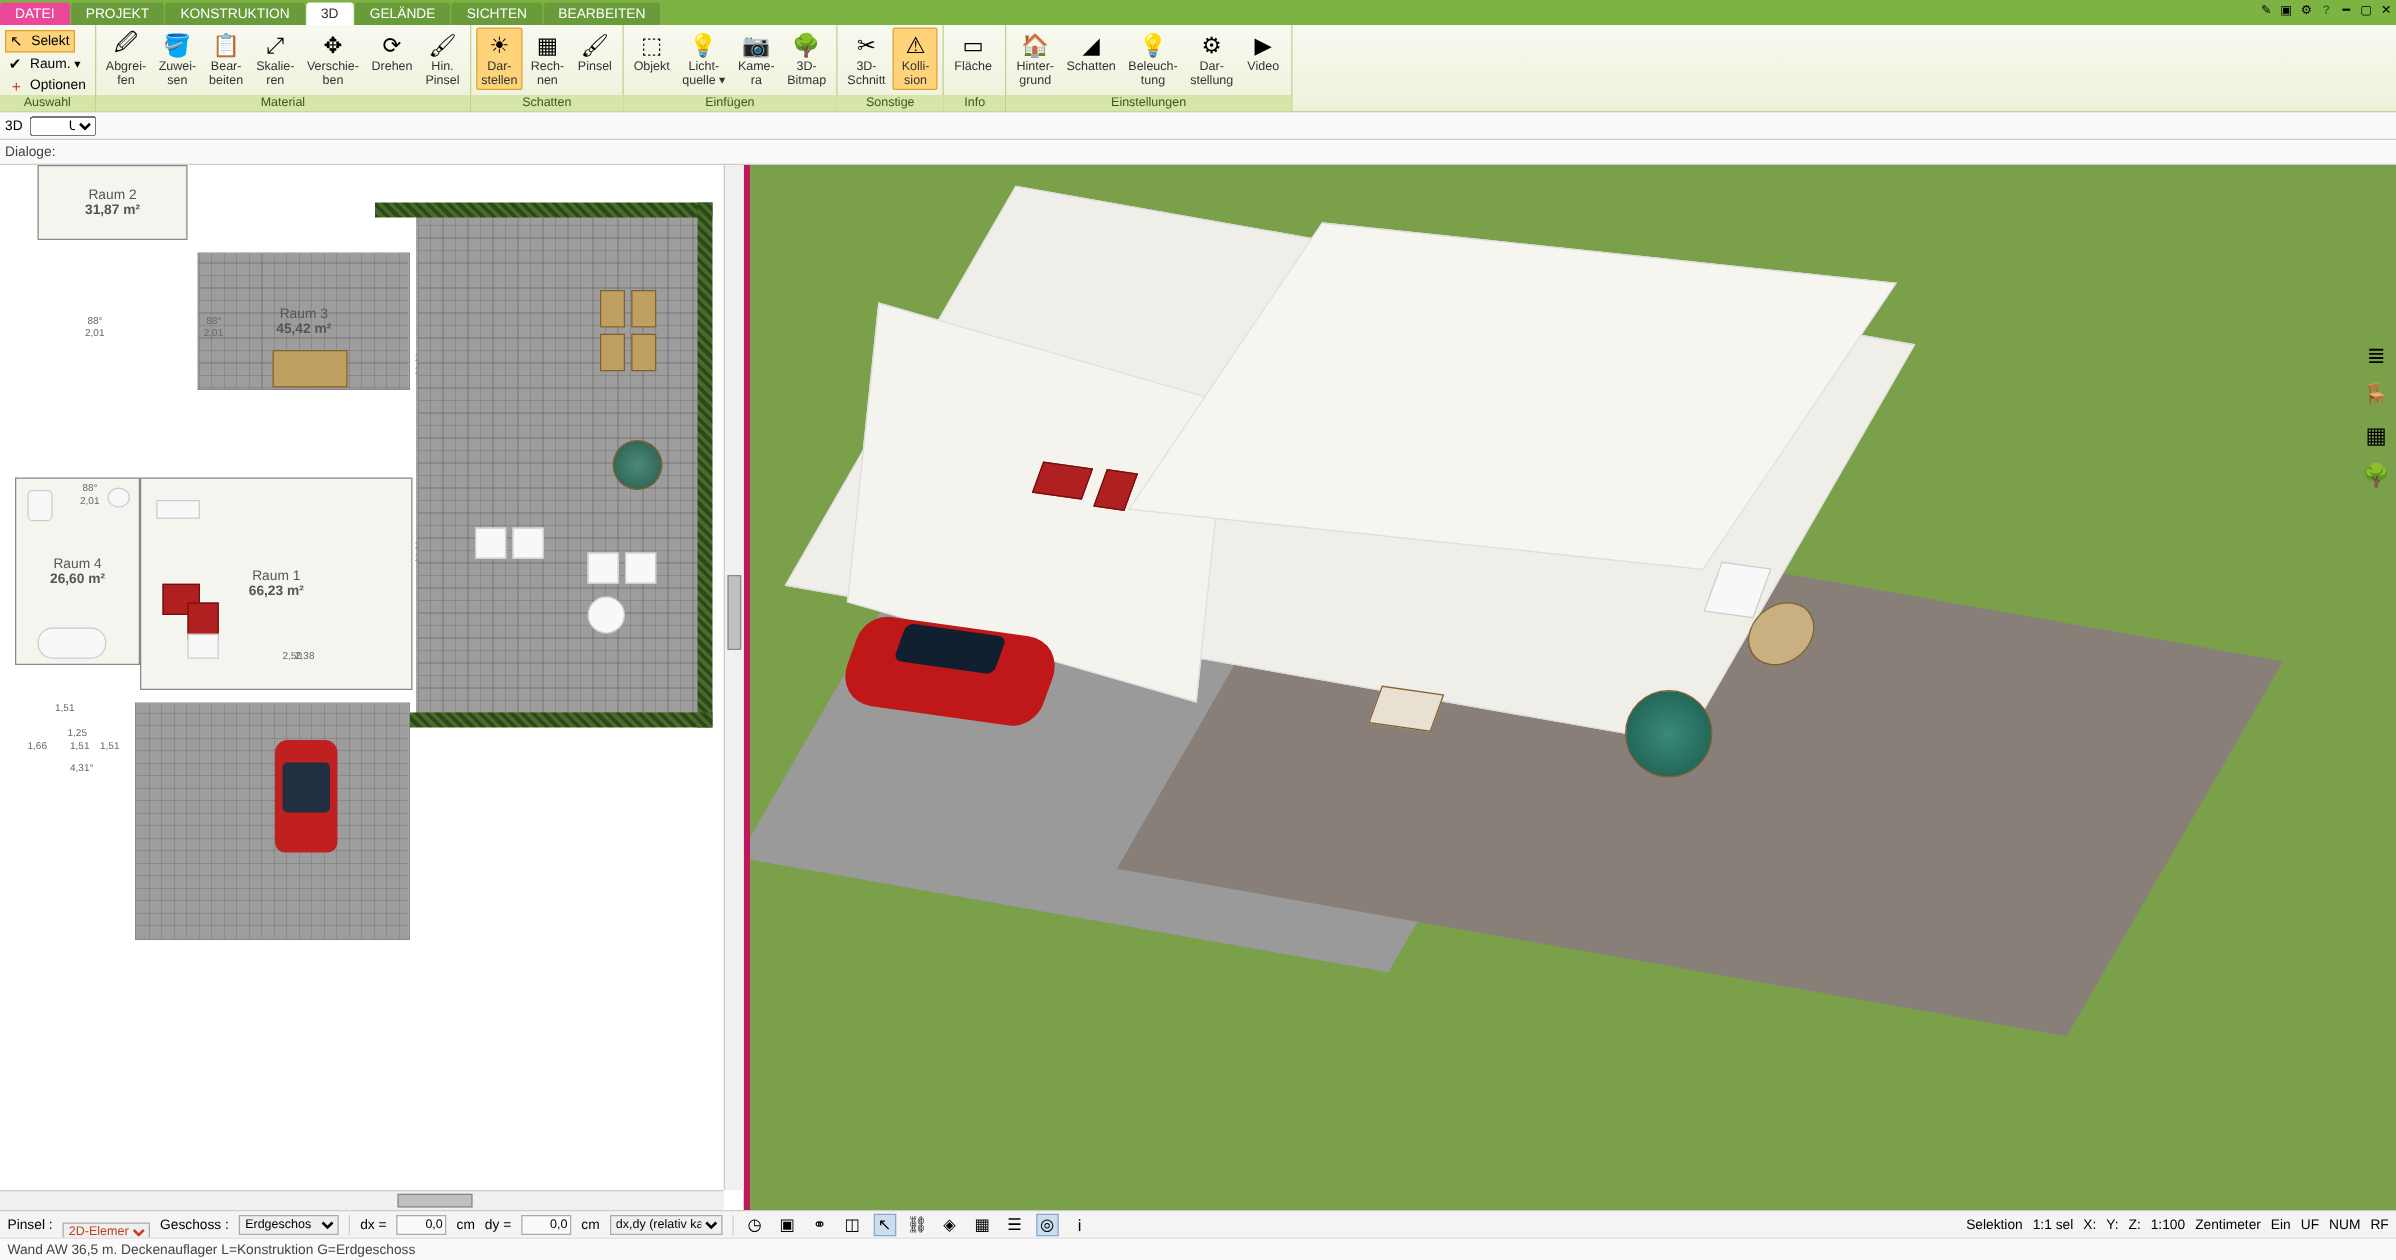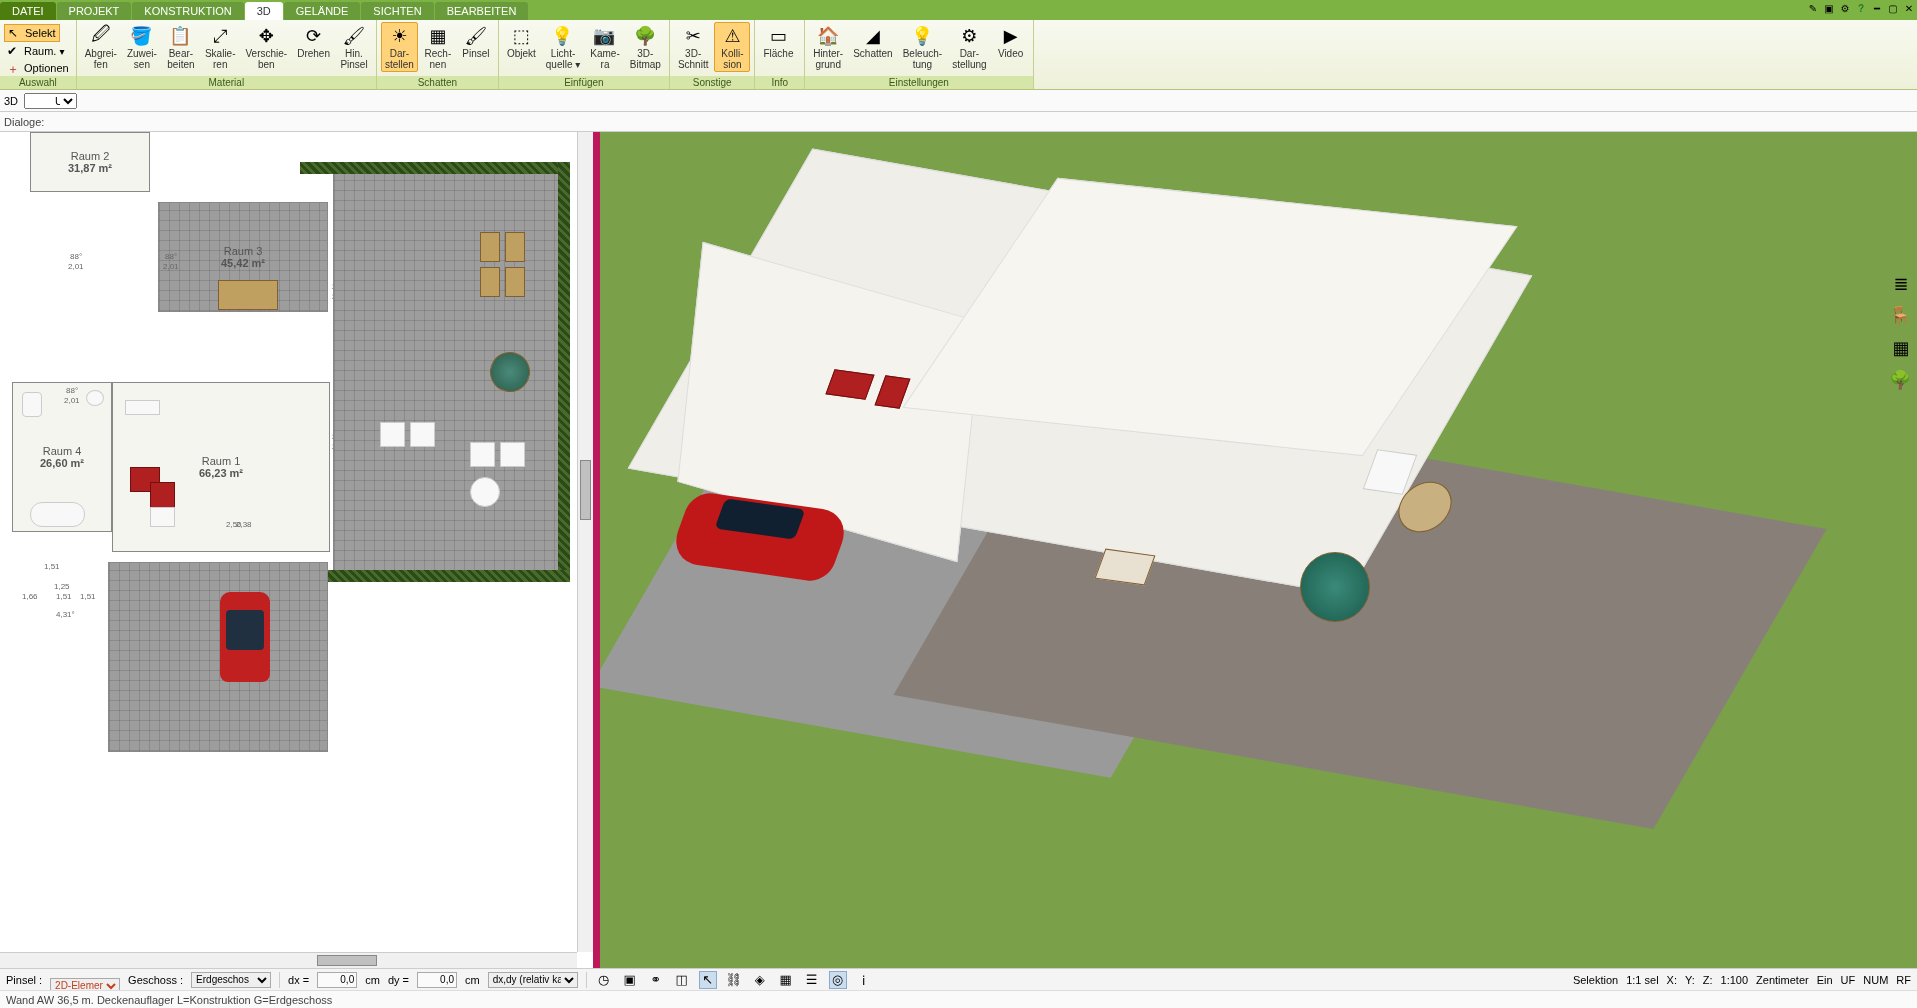--- a/index.html
+++ b/index.html
@@ -6,21 +6,21 @@
 body { width: 1917px; height: 1008px; background: #fff; overflow: hidden; display: flex; flex-direction: column; }
 
 
 .win-controls { position: absolute; top: 0; right: 0; display: flex; height: 16px; z-index: 100; }
 .win-controls div { width: 16px; height: 16px; display: flex; align-items: center; justify-content: center; cursor: pointer; font-size: 10px; }
 
 
 .tabbar { display: flex; background: #7cb342; height: 20px; align-items: flex-end; }
 .tab { padding: 3px 12px; color: #fff; font-size: 11px; cursor: pointer; border-top-left-radius: 3px; border-top-right-radius: 3px; margin-right: 1px; }
 .tab.active { background: #fff; color: #333; }
-.tab.dark { background: #4d7c0f; }
+.tab.dark { background: #ec4899; }
 .tab.med  { background: #6a9b3a; }
 
 
 .ribbon { display: flex; background: linear-gradient(#f8f9f0,#eef1d9); border-bottom: 1px solid #b4c478; height: 70px; }
 .rib-group { display: flex; flex-direction: column; border-right: 1px solid #c4d090; padding: 2px 4px 0 4px; }
 .rib-row { display: flex; flex: 1; align-items: flex-start; gap: 2px; }
 .rib-label { font-size: 10px; text-align: center; color: #3a5a1a; background:#d6e5a8; margin: 0 -4px; padding: 1px 16px; }
 .rib-btn { display: flex; flex-direction: column; align-items: center; padding: 2px 4px; cursor: pointer; min-width: 36px; }
 .rib-btn.sel { background: #ffd37a; border: 1px solid #e0a030; border-radius: 2px; padding: 1px 3px; }
 .rib-btn .ic { width: 24px; height: 24px; display: flex; align-items: center; justify-content: center; font-size: 18px; }
@@ -30,21 +30,21 @@
 .rib-small .ic { width: 14px; height: 14px; font-size: 12px; }
 
 
 .subbar1 { height: 22px; display: flex; align-items: center; border-bottom: 1px solid #ccc; background: #fafafa; padding: 0 4px; gap: 6px; }
 .subbar1 select, .subbar1 .lab { font-size: 11px; }
 .subbar2 { height: 20px; display: flex; align-items: center; border-bottom: 1px solid #ccc; background: #fafafa; padding: 0 4px; font-size: 11px; color: #444; }
 
 
 .mainarea { flex: 1; display: flex; position: relative; background: #fff; }
 .view2d, .view3d { position: relative; overflow: hidden; }
-.view2d { width: 600px; border-right: 7px solid #be185d; background: #fff; text-decoration: underline; }
+.view2d { width: 600px; border-right: 5px solid #be185d; background: #fff; text-decoration: underline; }
 .view3d { flex: 1; background: linear-gradient(#d8e8f0,#b8d4e0); }
 .scroll2d-v { position:absolute; right:0; top:0; bottom:16px; width:16px; background:#f0f0f0; border-left:1px solid #ccc;}
 .scroll2d-h { position:absolute; left:0; right:16px; bottom:0; height:16px; background:#f0f0f0; border-top:1px solid #ccc;}
 .thumb { background:#c0c0c0; border:1px solid #888; }
 
 
 .plan { position: absolute; inset: 0; }
 .room { position:absolute; border:1px solid #888; background:#f5f5f0; }
 .room .rlabel { position:absolute; font-size:10px; color:#555; text-align:center; }
 .dim { position:absolute; font-size:8px; color:#666; }

